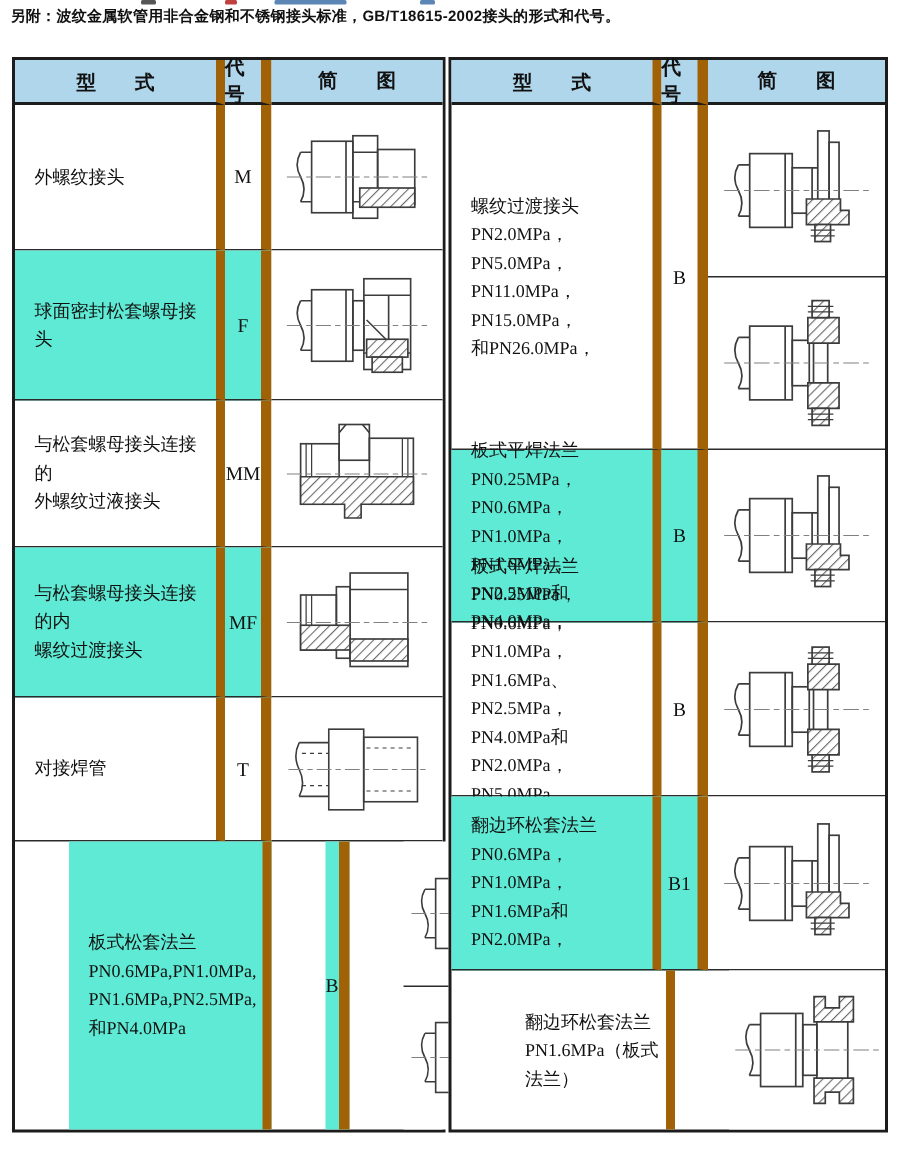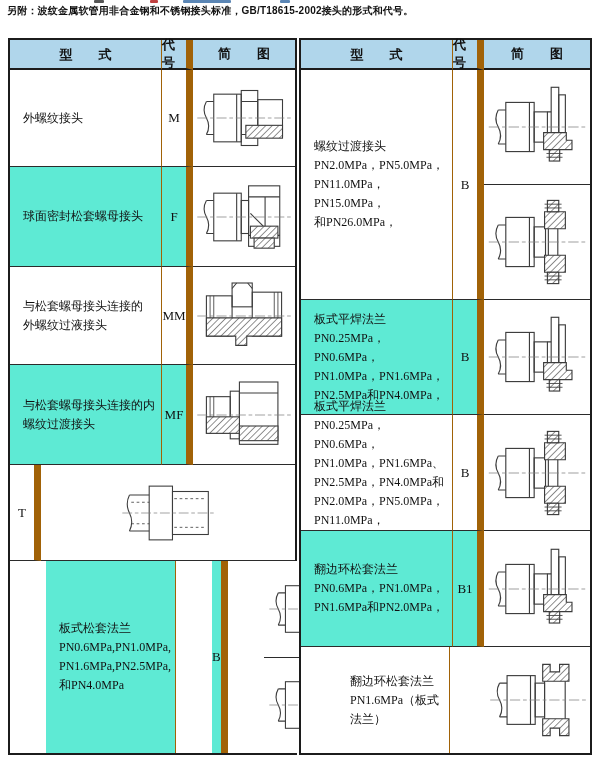--- a/index.html
+++ b/index.html
@@ -17,21 +17,21 @@
   .table-wrap{
     position:absolute;top:38px;left:8px;width:584px;height:717px;
     display:flex;
   }
   .half{border:2px solid #1c1c1c;background:#fff;box-sizing:border-box;height:717px;}
   .half-left{width:289px;margin-right:2px;}
   .half-right{width:293px;}
   .row{display:flex;box-sizing:border-box;}
   .row > div{box-sizing:border-box;}
   .c-type{
-    width:152px;border-right:1px solid #a16207;border-bottom:1px solid #2b2b2b;
+    width:140px;border-right:6px solid #a16207;border-bottom:1px solid #2b2b2b;
     display:flex;align-items:center;padding:2px 4px 2px 13px;
     font-family:"Liberation Serif","DejaVu Serif",serif;
     font-size:12px;line-height:19px;white-space:pre-line;
   }
   .c-code{
     width:31px;border-right:7px solid #a16207;border-bottom:1px solid #2b2b2b;
     display:flex;align-items:center;justify-content:center;
     font-family:"Liberation Serif","DejaVu Serif",serif;font-size:13px;
   }
   .c-diag{
@@ -203,20 +203,21 @@
 螺纹过渡接头</div>
       <div class="c-code">MF</div>
       <div class="c-diag">
           <svg class="diag" width="102" height="88" viewBox="0 0 110 96">
             <use href="#g-mf"></use>
           </svg>
         </div>
     </div>
 
     <div class="row" style="height:96px">
+      <div class="c-type">对接焊管</div>
       <div class="c-code">T</div>
       <div class="c-diag">
           <svg class="diag" width="102" height="86" viewBox="0 0 110 96">
             <use href="#g-t"></use>
           </svg>
         </div>
     </div>
 
     <div class="row yellow last" style="height:192px">
       <div class="c-type">板式松套法兰

